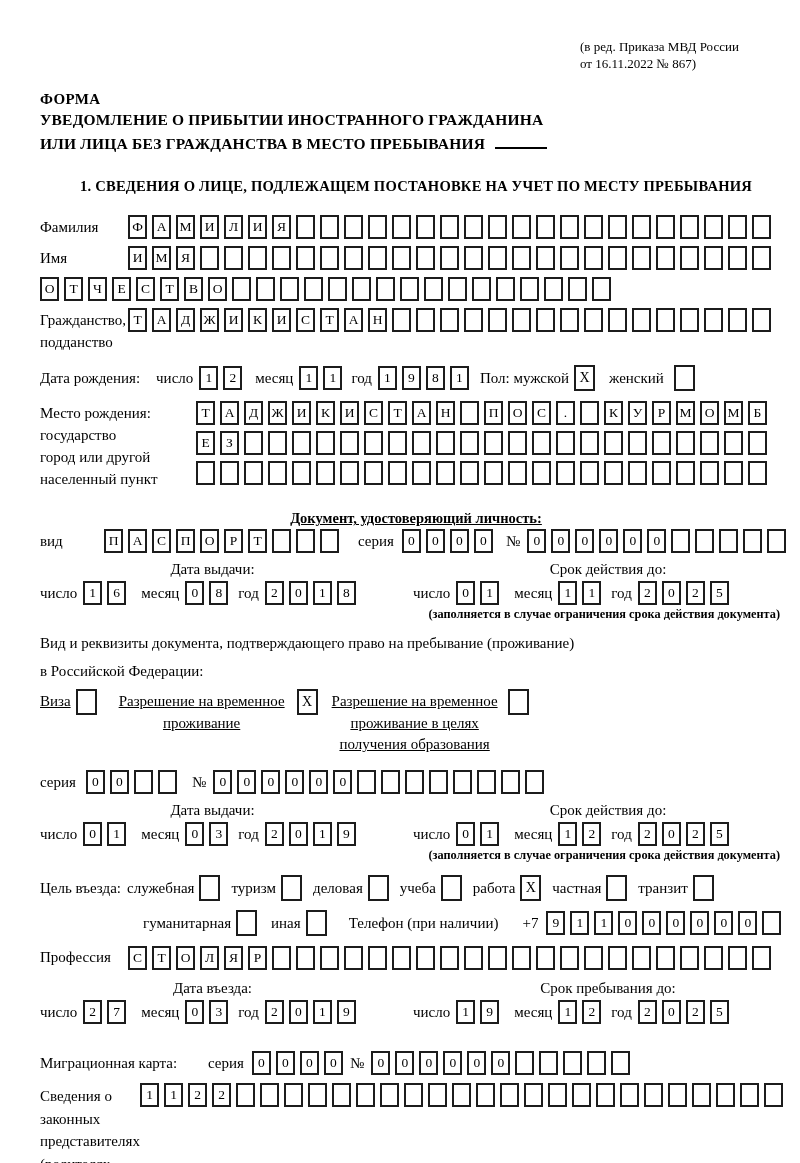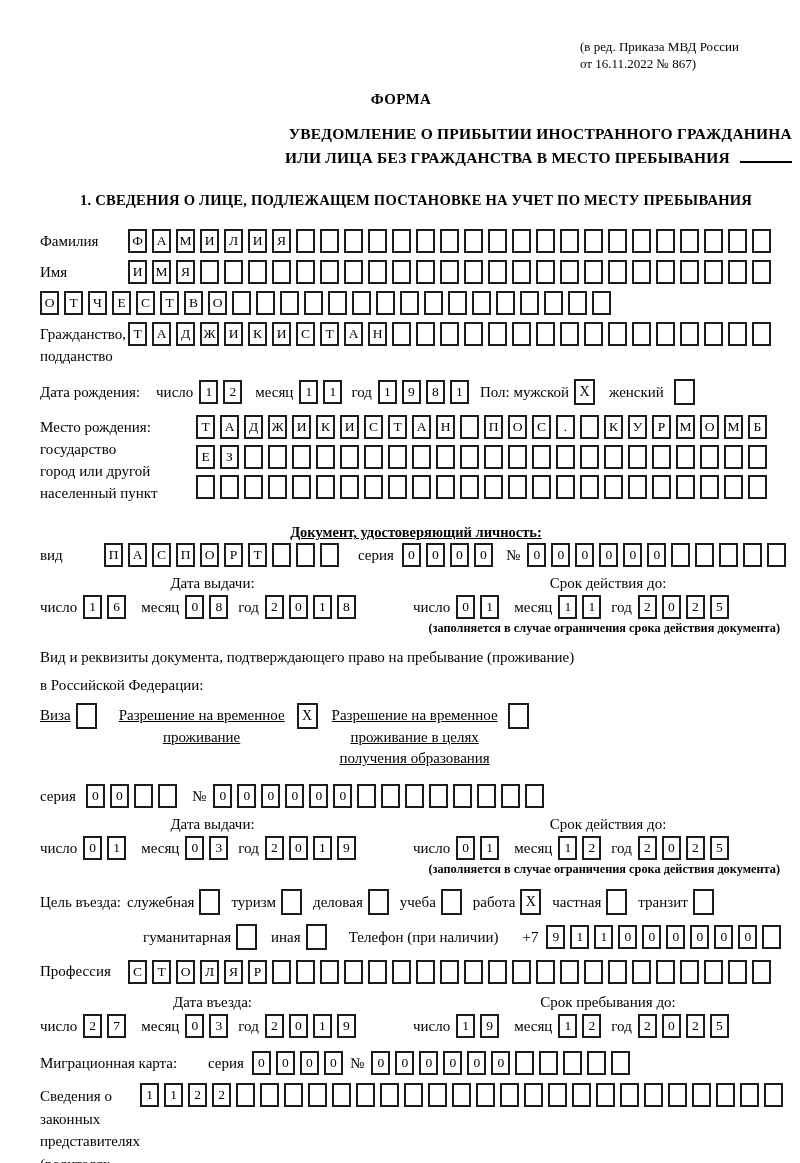--- a/index.html
+++ b/index.html
@@ -4,23 +4,23 @@
 <style>
   html,body{margin:0;padding:0;background:#fff;}
   .page{
     width:800px;height:1163px;box-sizing:border-box;
     padding:34px 8px 0 40px;overflow:hidden;
     font-family:"Liberation Serif","DejaVu Serif",serif;
     color:#000;font-size:15px;background:#fff;position:relative;
   }
   .hdr{margin-left:540px;font-size:14px;line-height:1.3;}
   .hdr .edition{font-size:13px;margin-top:5px;line-height:1.3;}
-  .forma{font-weight:bold;text-align:center;padding-right:30px;margin-top:18px;font-size:15px;letter-spacing:.4px;}
+  .forma{font-weight:bold;text-align:left;padding-right:30px;margin-top:18px;font-size:15px;letter-spacing:.4px;}
   .title{
-    text-align:right;font-weight:bold;font-size:15.5px;line-height:1.55;margin-top:14px;letter-spacing:.2px;
+    text-align:left;font-weight:bold;font-size:15.5px;line-height:1.55;letter-spacing:.2px;
   }
   .blank-line{display:inline-block;width:52px;border-bottom:2px solid #000;height:2px;margin-left:10px;}
   .sec-head{font-weight:bold;font-size:14.6px;text-align:center;margin-top:22px;letter-spacing:.2px;}
   .frow{display:flex;align-items:flex-start;margin-top:7px;}
   .frow.center{align-items:center;}
   .flabel{flex:none;white-space:pre-line;line-height:1.45;padding-top:2px;}
   .w88{width:88px;}.w156{width:156px;}.w100{width:100px;}
   .cells{display:flex;flex:none;}
   .cell{
     flex:none;width:15px;height:20px;border:2px solid #1c1c1c;margin-right:5px;
@@ -603,21 +603,21 @@
         <span class="cells">
             <span class="cell">2</span>
             <span class="cell">0</span>
             <span class="cell">2</span>
             <span class="cell">5</span>
           </span>
       </div>
     </div>
   </div>
 
-  <div class="frow center" style="margin-top:13px">
+  <div class="frow center" style="margin-top:27px">
     <span style="width:168px;flex:none">Миграционная карта:</span>
     <span>серия</span>
     <span class="cells" style="margin-left:8px">
         <span class="cell">0</span>
         <span class="cell">0</span>
         <span class="cell">0</span>
         <span class="cell">0</span>
       </span>
     <span style="margin:0 7px 0 2px">№</span>
     <span class="cells">

